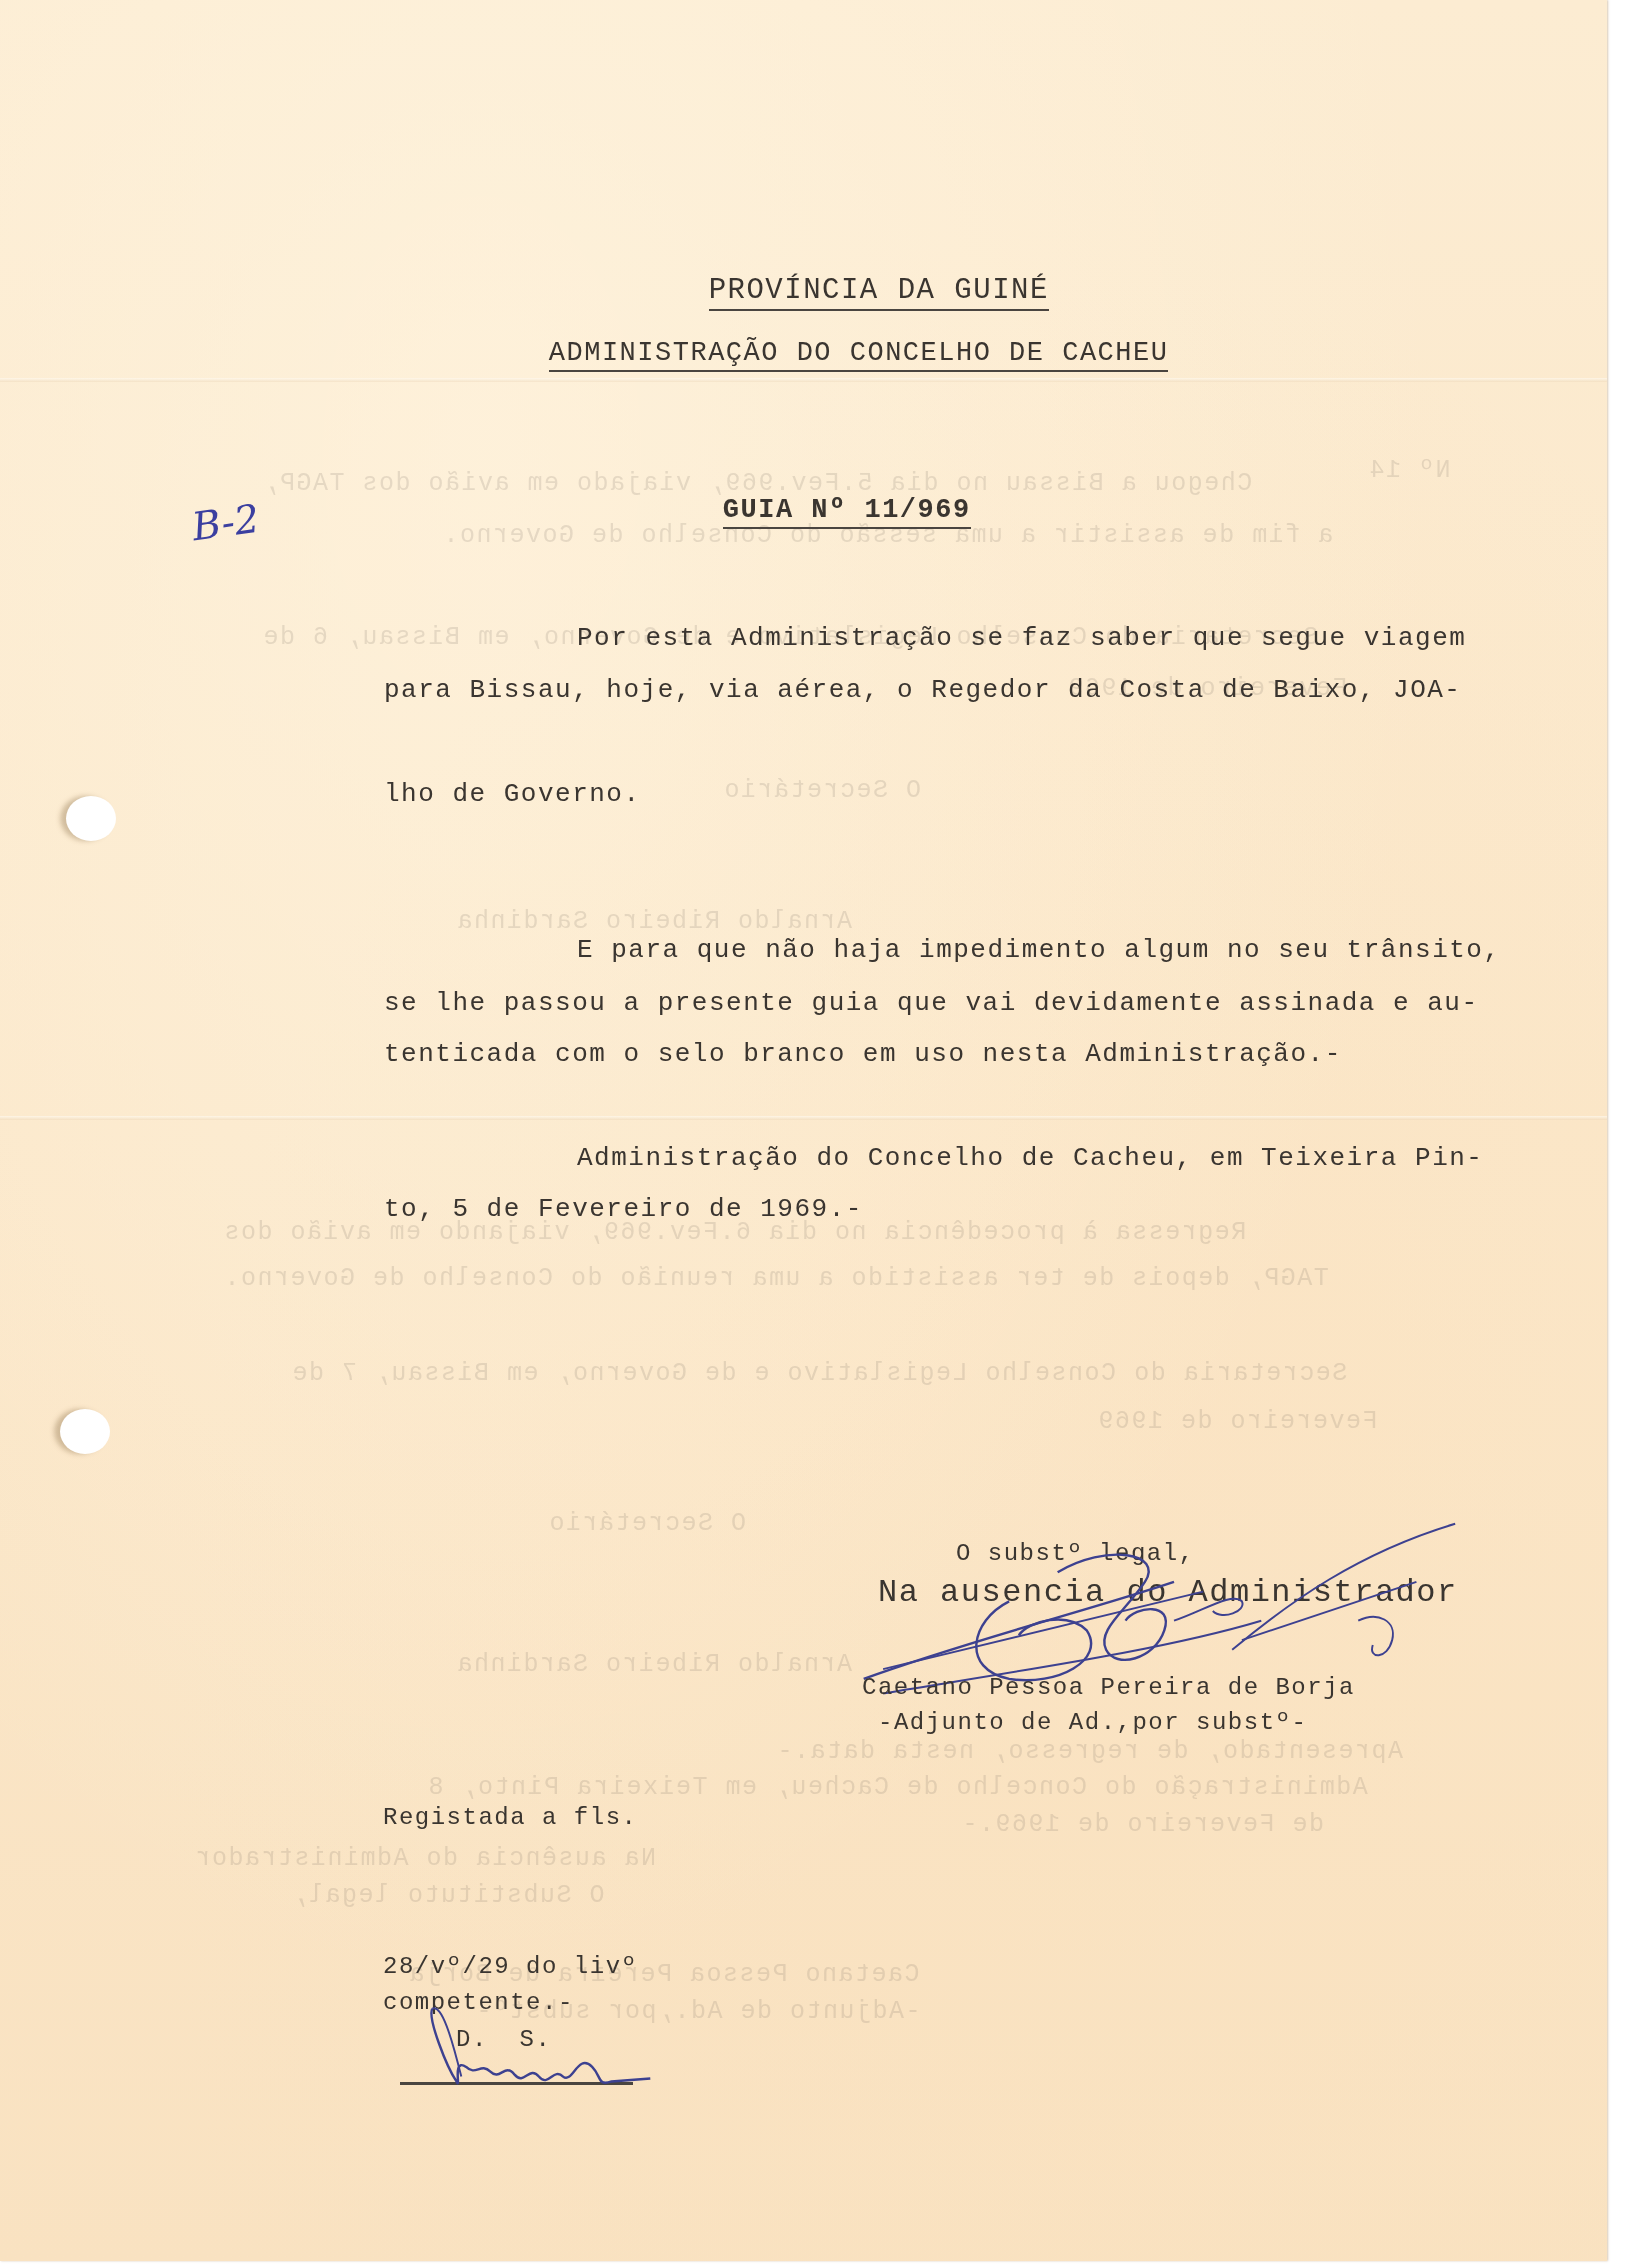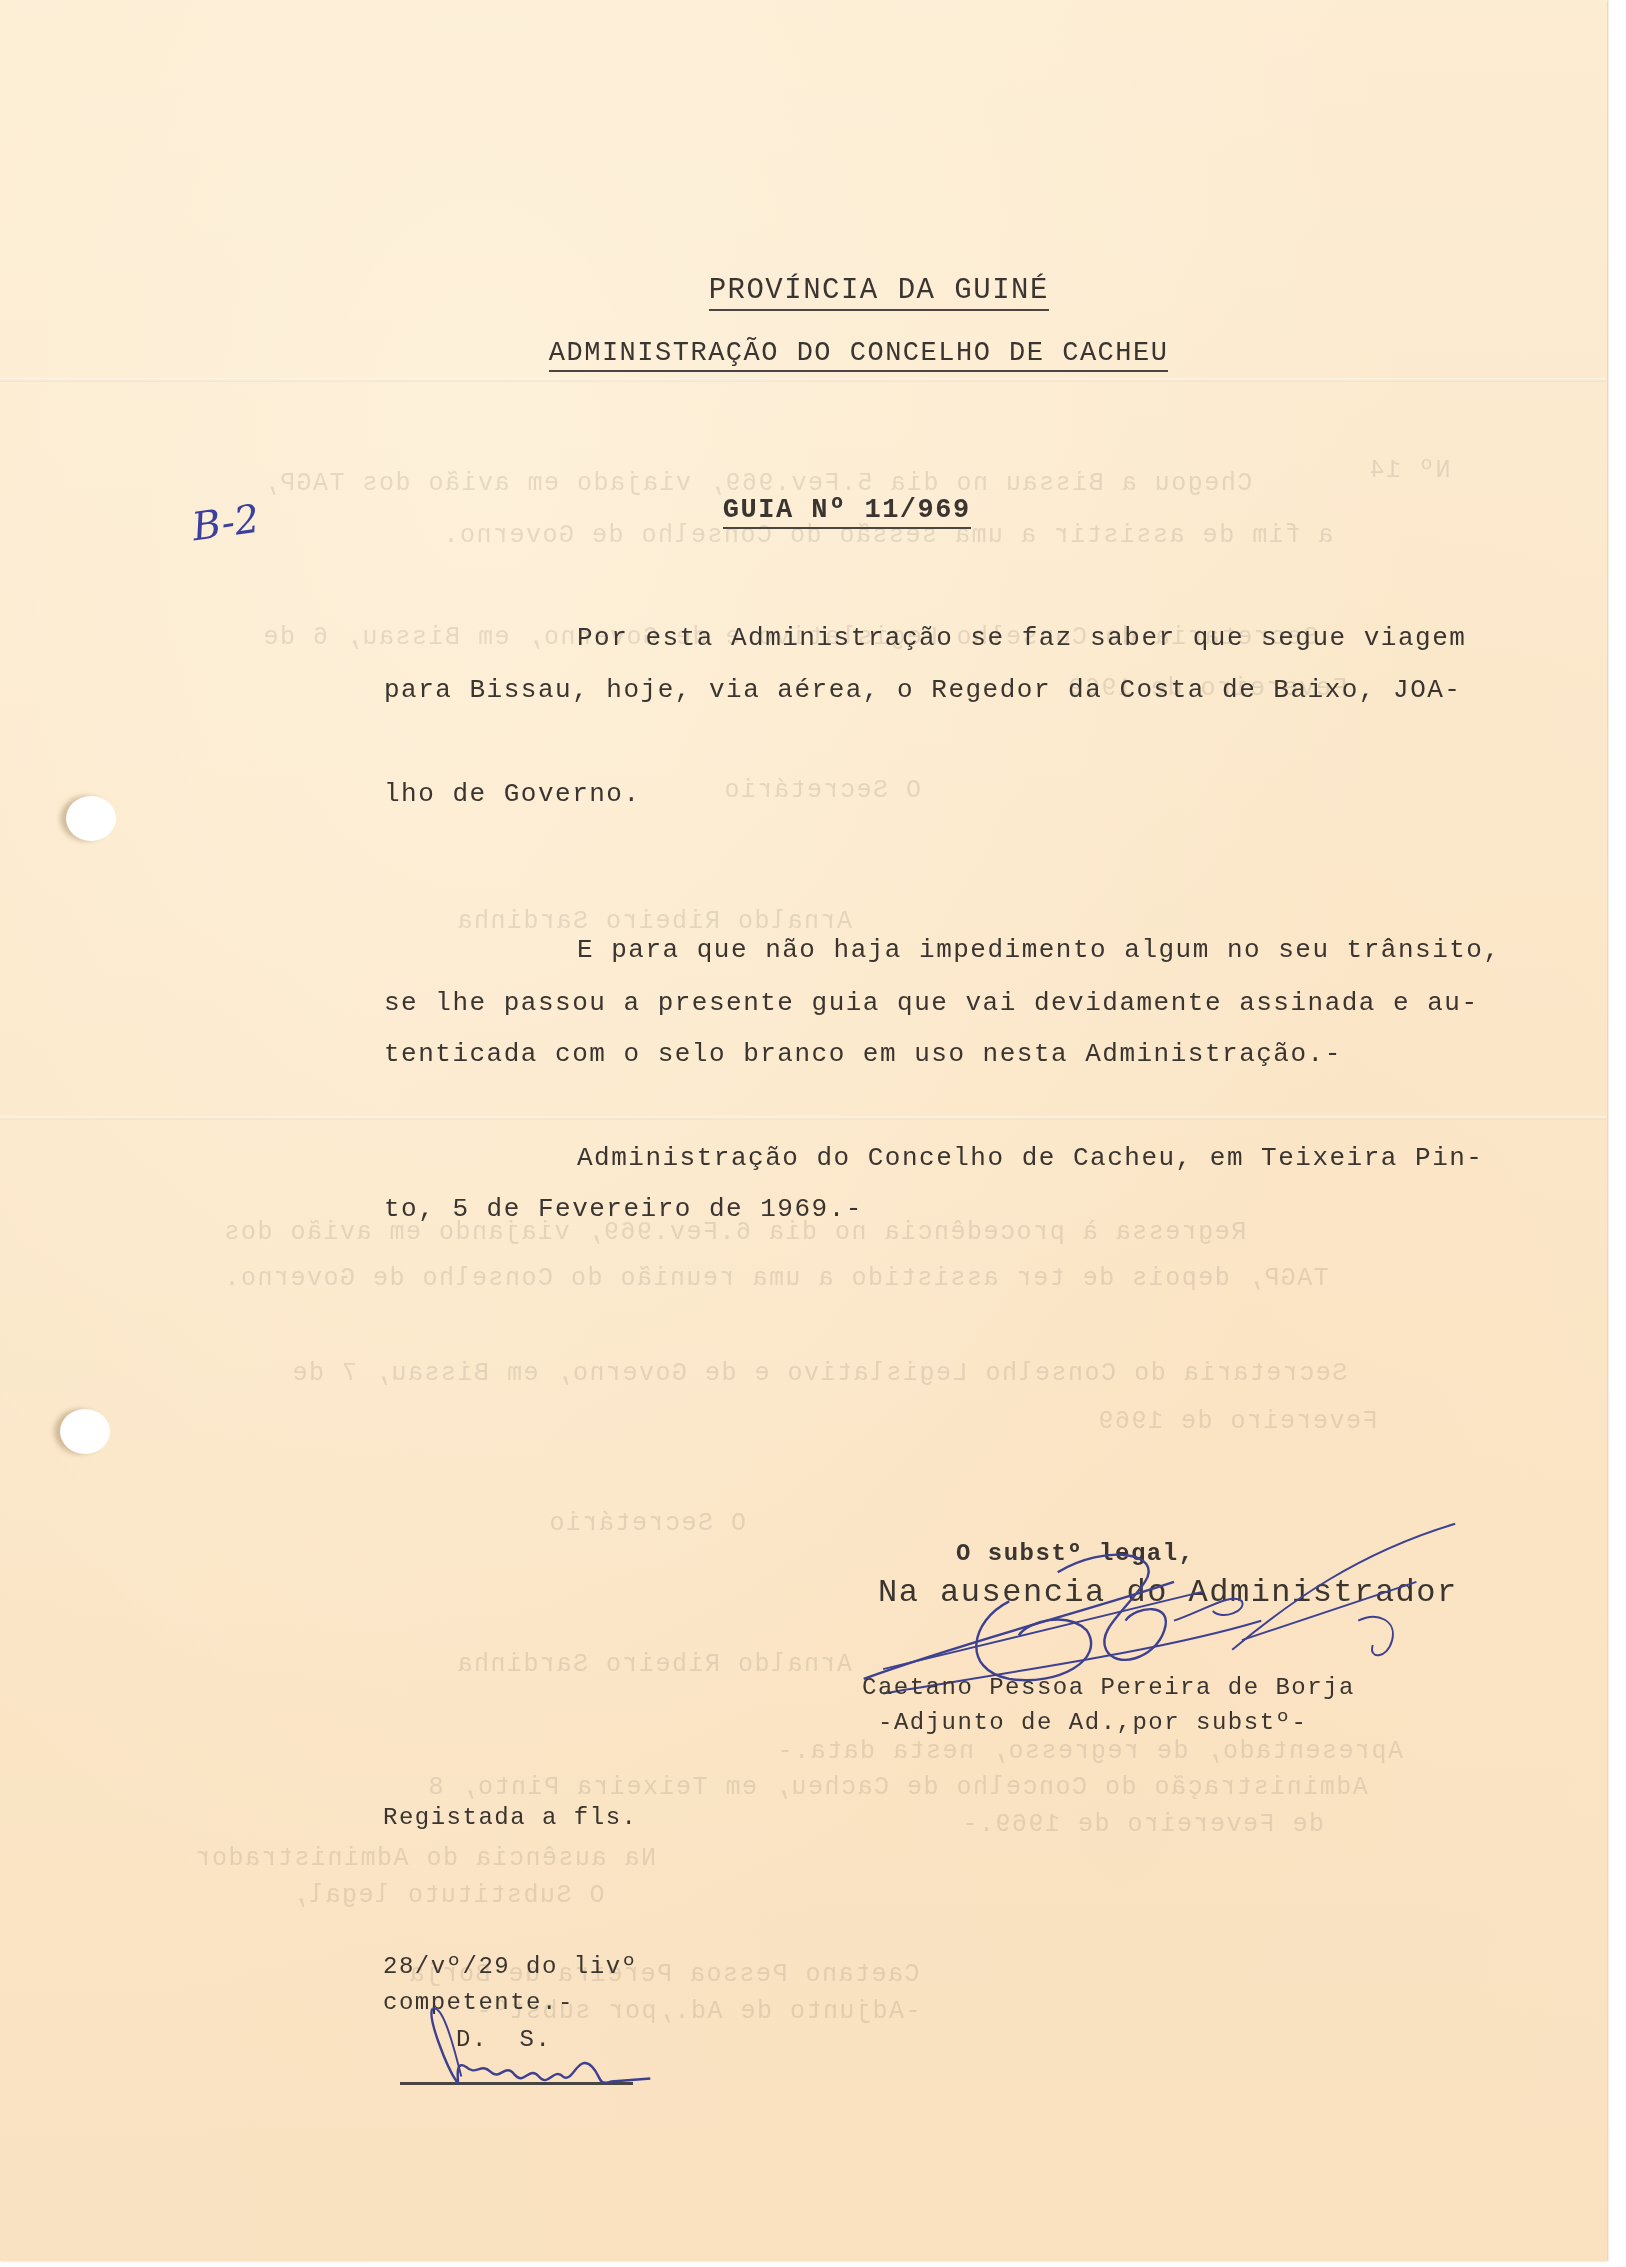--- a/index.html
+++ b/index.html
@@ -103,21 +103,21 @@
   <div class="t" style="left:384px; top:781px">lho de Governo.</div>
 
   <div class="t" style="left:384px; top:990px">se lhe passou a presente guia que vai devidamente assinada e au-</div>
   <div class="t" style="left:577px; top:937px">E para que não haja impedimento algum no seu trânsito,</div>
   <div class="t" style="left:384px; top:1041px">tenticada com o selo branco em uso nesta Administração.-</div>
 
   <div class="t" style="left:577px; top:1145px">Administração do Concelho de Cacheu, em Teixeira Pin-</div>
   <div class="t" style="left:384px; top:1196px">to, 5 de Fevereiro de 1969.-</div>
 
   <div class="t" style="left:878px; top:1577px; font-size:32px;">Na ausencia do Administrador</div>
-  <div class="t" style="left:956px; top:1542px; font-size:24px;font-weight:bold;">O substº legal,</div>
+  <div class="t" style="left:956px; top:1542px; font-size:24px;">O substº legal,</div>
 
   <svg class="sig" style="left:854px; top:1514px" width="640" height="194" viewBox="0 0 660 200">
     <path d="M10 170 C120 130 240 100 330 70" stroke="#3d4190" stroke-width="2.5" fill="none"></path>
     <path d="M30 160 C150 130 260 105 360 80" stroke="#3d4190" stroke-width="2" fill="none"></path>
     <path d="M160 90 C120 110 110 160 160 170 C210 178 260 150 240 120 C220 100 180 110 170 125" stroke="#3d4190" stroke-width="2.5" fill="none"></path>
     <path d="M210 60 C260 30 320 40 300 70 C280 100 250 120 260 140 C270 160 310 150 320 120 C330 90 290 95 280 110" stroke="#3d4190" stroke-width="2.5" fill="none"></path>
     <path d="M330 110 C360 100 390 80 400 90 C405 100 380 110 370 100" stroke="#3d4190" stroke-width="2" fill="none"></path>
     <path d="M390 140 C450 90 520 40 620 10" stroke="#3d4190" stroke-width="2" fill="none"></path>
     <path d="M400 130 C460 110 520 90 580 70" stroke="#3d4190" stroke-width="2" fill="none"></path>
     <path d="M520 110 C540 100 560 110 555 130 C550 150 530 150 535 135" stroke="#3d4190" stroke-width="2" fill="none"></path>

